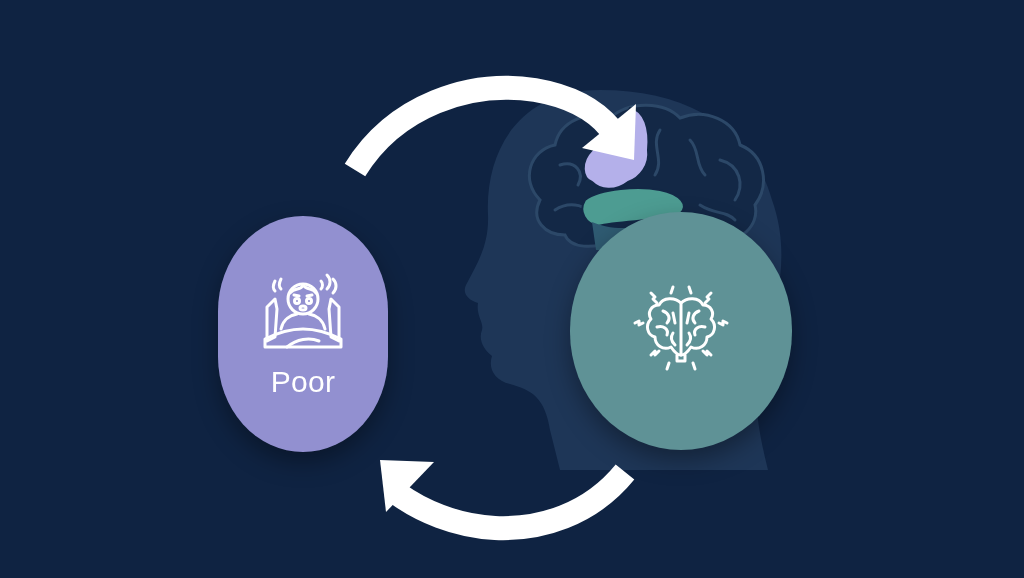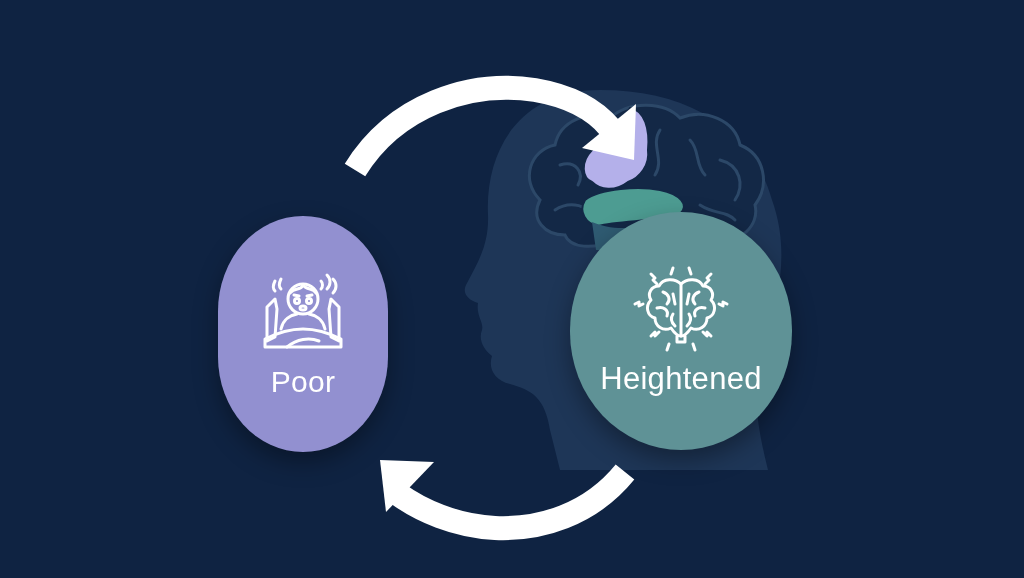--- a/index.html
+++ b/index.html
@@ -135,17 +135,16 @@
       <path d="M 44 4 L 42 10 M 60 4 L 62 10"></path>
       <path d="M 22 10 L 26 14 L 24 16 L 28 20"></path>
       <path d="M 82 10 L 78 14 L 80 16 L 76 20"></path>
       <path d="M 6 40 L 10 38 L 10 42 L 14 40"></path>
       <path d="M 98 40 L 94 38 L 94 42 L 90 40"></path>
       <path d="M 22 72 L 26 68 L 26 72 L 30 68"></path>
       <path d="M 82 72 L 78 68 L 78 72 L 74 68"></path>
       <path d="M 40 80 L 38 86 M 64 80 L 66 86"></path>
     </svg>
     <div class="node-label">
-      <div>Heightened</div>
     </div>
   </div>
 
 </div>
 
 </body></html>

